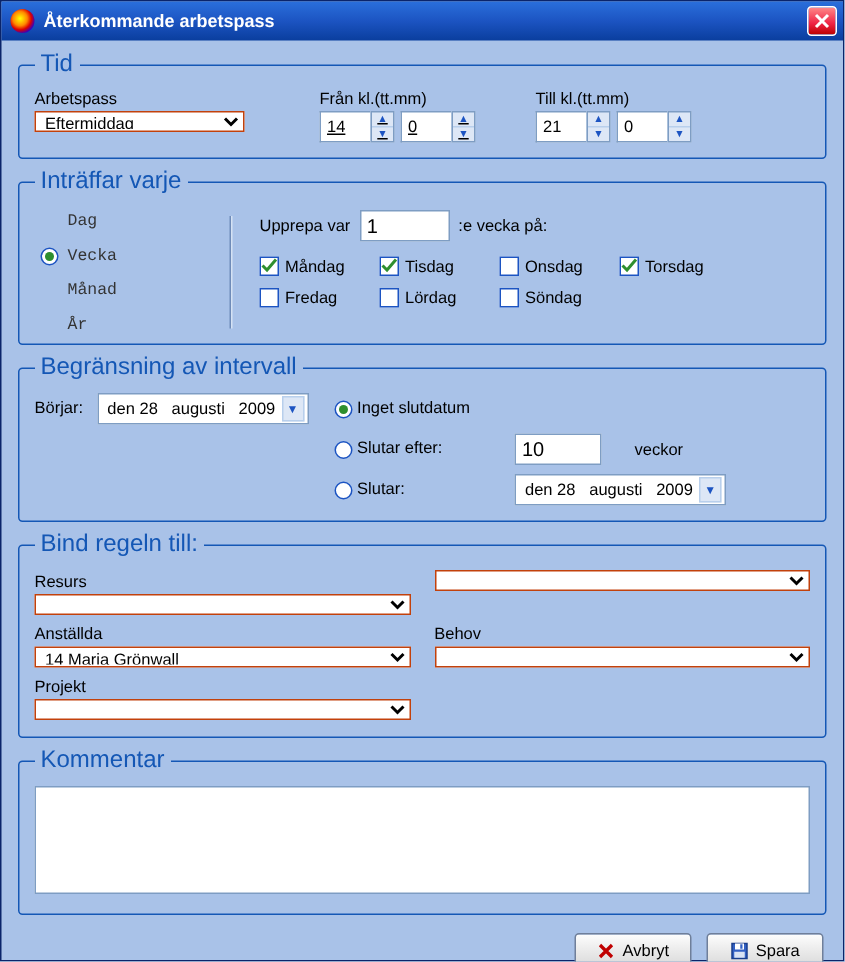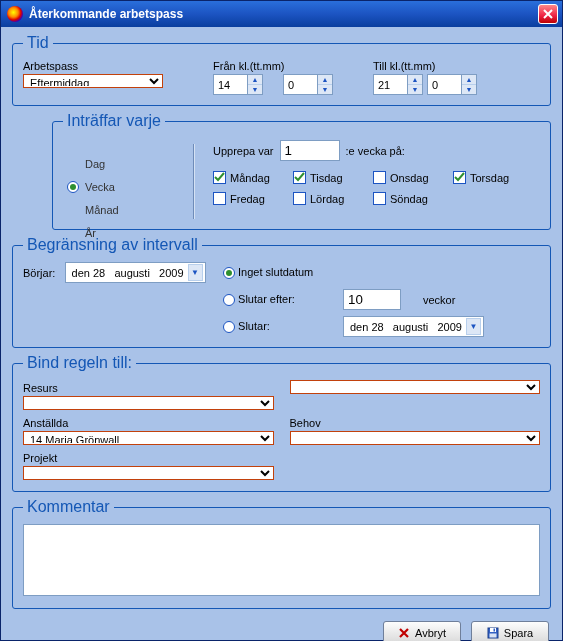--- a/index.html
+++ b/index.html
@@ -101,23 +101,24 @@
     color: #1C54C2;
     font-size: 7px;
     line-height: 1;
   }
   .spinbtns div:first-child { border-bottom: 1px solid #B8CFEC; }
   .tabbox {
     position: relative;
   }
   .tabstrip {
     position: absolute;
-    left: 8px; top: 16px; bottom: 6px;
+    left: 8px; top: 0; bottom: 6px;
     width: 120px;
     padding-top: 6px;
+    font-family: Liberation Mono, monospace;
   }
   .tabstrip .tab-item {
     color: #333;
     padding: 6px 6px 5px 24px;
     cursor: pointer;
     position: relative;
   }
   .tabstrip .tab-item .radio-dot {
     position: absolute;
     left: 6px; top: 6px;
@@ -262,21 +263,21 @@
       <legend>Tid</legend>
       <div class="row">
         <div class="col" style="width:170px;">
           <label class="lbl">Arbetspass</label>
           <select class="combo" style="width:140px;">
             <option>Eftermiddag</option>
           </select>
         </div>
         <div class="col">
           <label class="lbl">Från kl.(tt.mm)</label>
-          <div style="display:flex; gap:20px;">
+          <div style="display:flex; gap:4px;text-decoration:underline;">
             <div class="spin-wrap">
               <input class="spin" value="14" style="">
               <div class="spinbtns">
                   <div>▲</div>
                   <div>▼</div>
                 </div>
             </div>
             <div class="spin-wrap">
               <input class="spin" value="0" style="">
               <div class="spinbtns">
@@ -301,21 +302,21 @@
               <div class="spinbtns">
                   <div>▲</div>
                   <div>▼</div>
                 </div>
             </div>
           </div>
         </div>
       </div>
     </fieldset>
 
-    <fieldset class="tabbox" style="height:118px;margin-left:40px;">
+    <fieldset class="tabbox" style="height:118px;">
       <legend>Inträffar varje</legend>
       <div class="tabstrip">
         <div class="tab-item"><span>Dag</span></div>
         <div class="tab-item selected"><span class="radio-dot"></span><span>Vecka</span></div>
         <div class="tab-item"><span>Månad</span></div>
         <div class="tab-item"><span>År</span></div>
       </div>
       <div class="vsep"></div>
       <div class="tab-content">
         <div class="upper-row">

